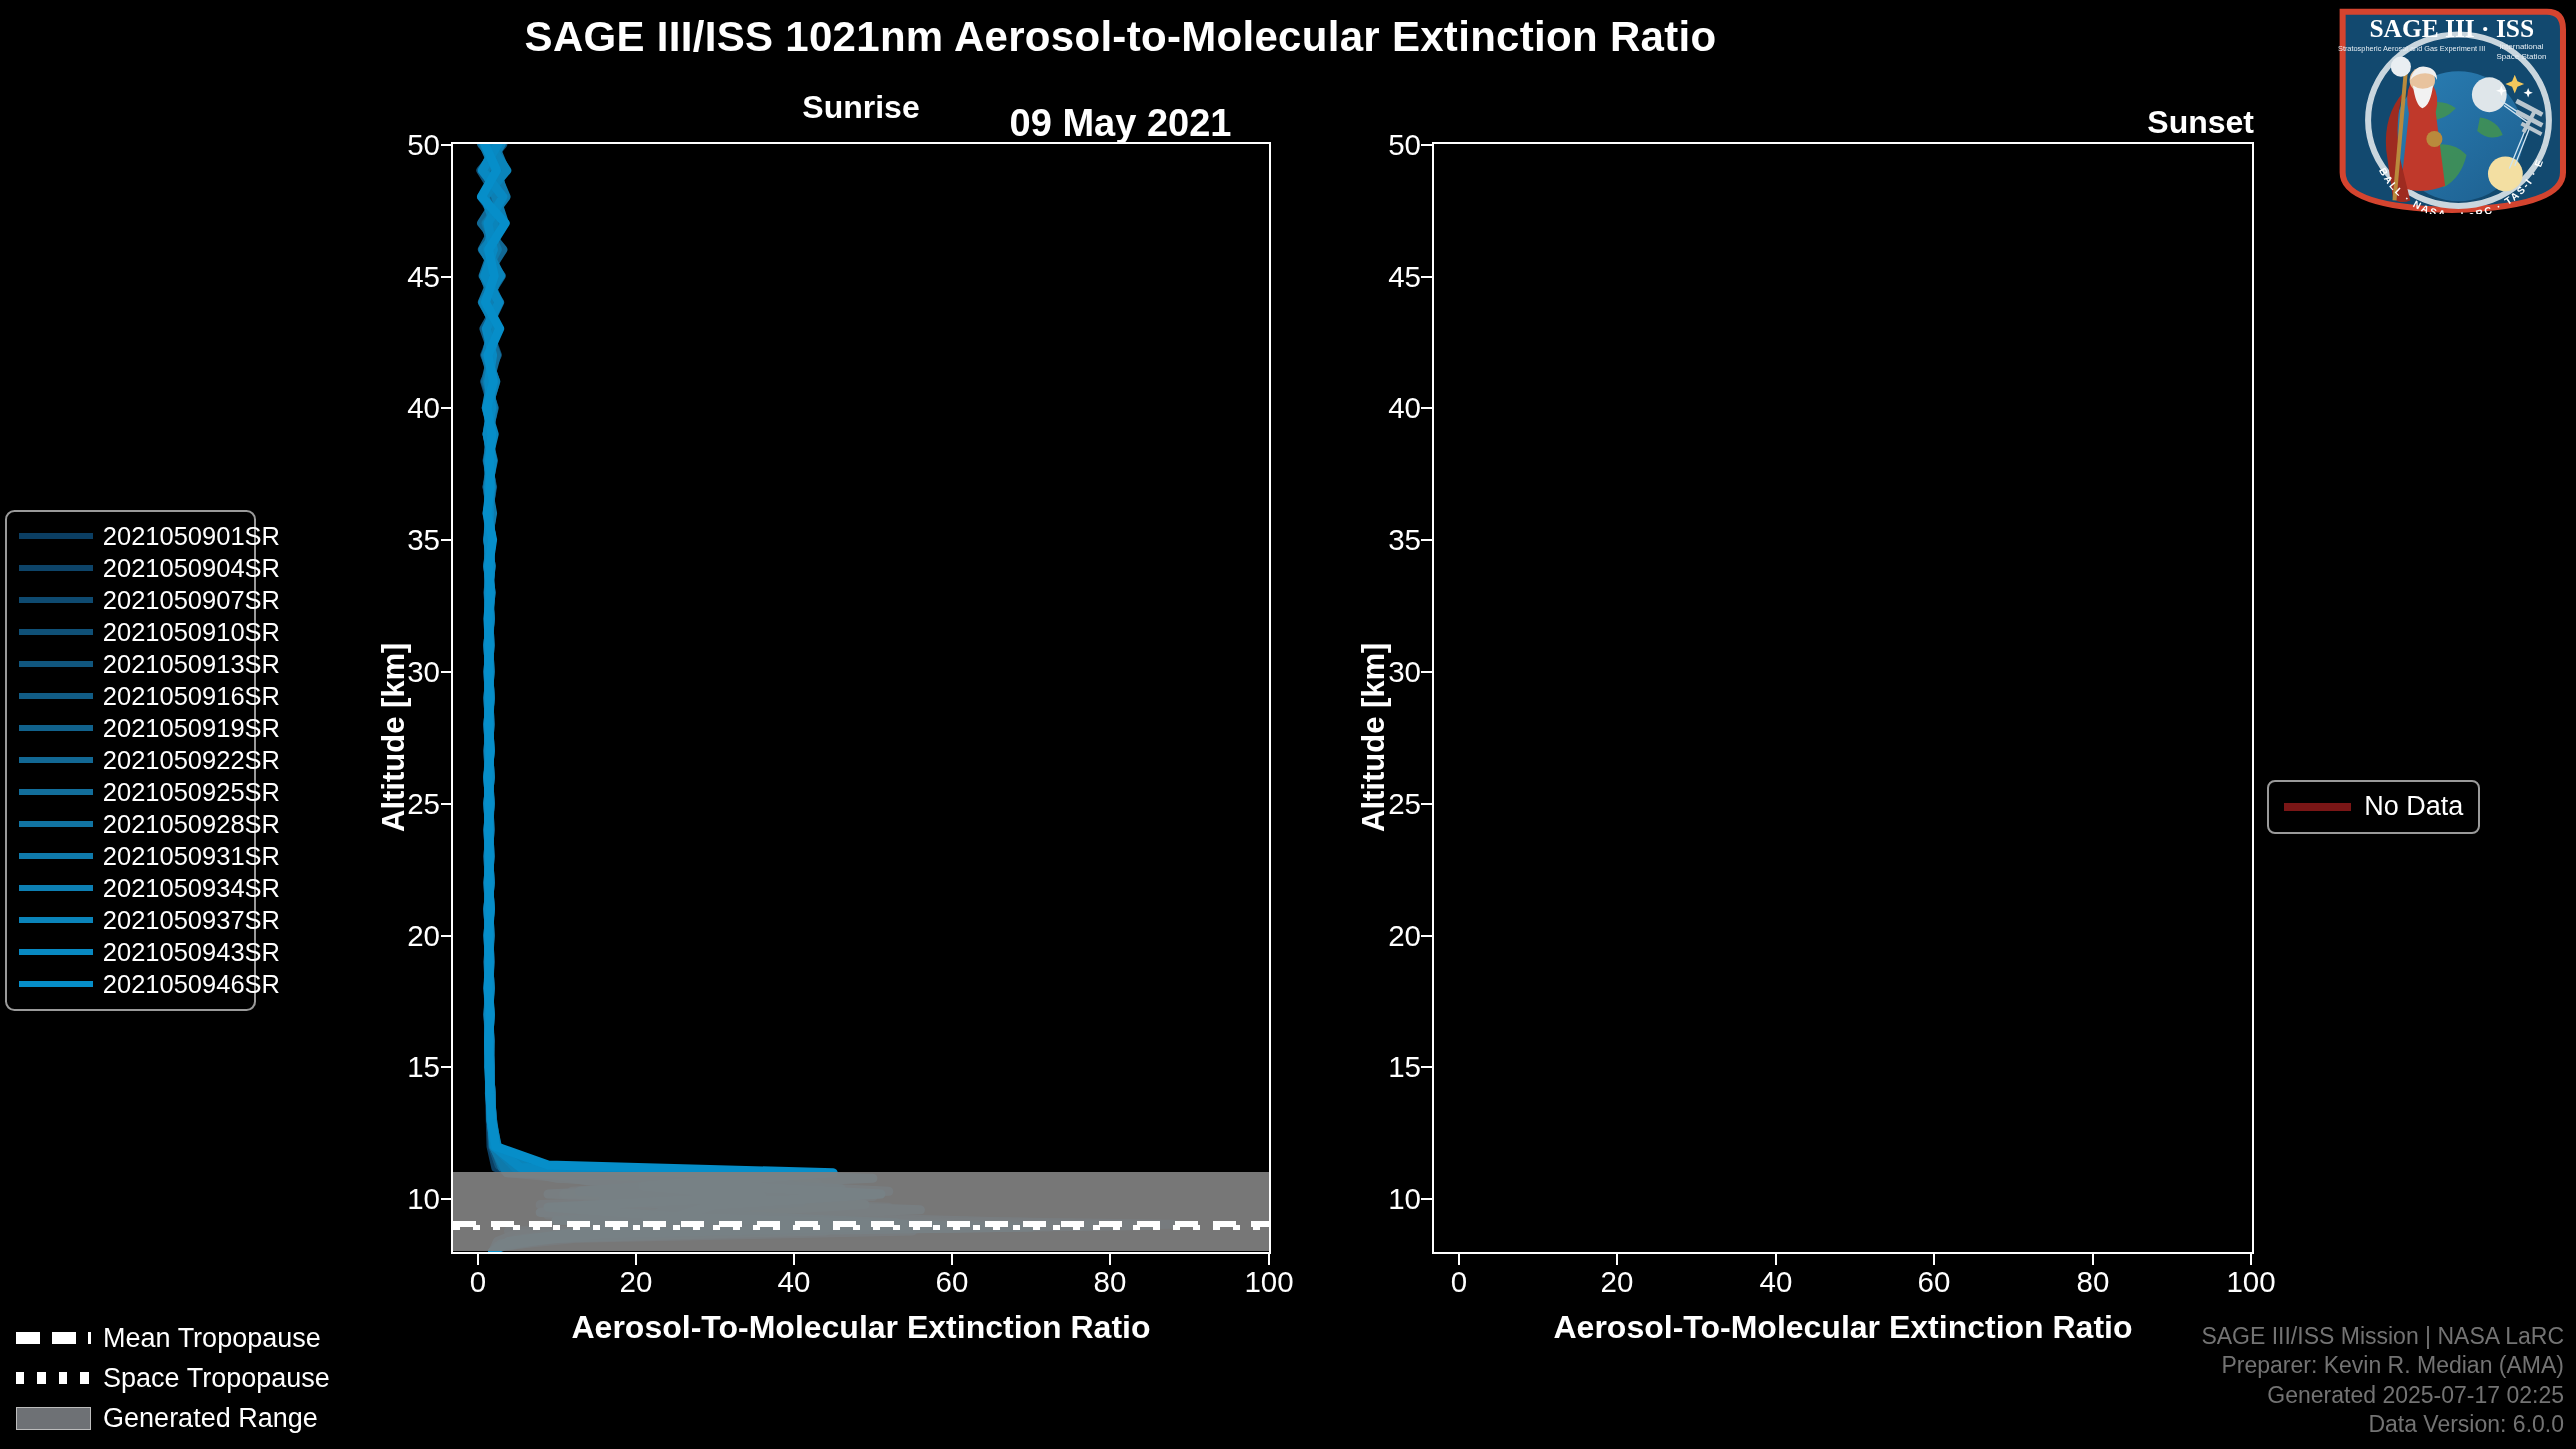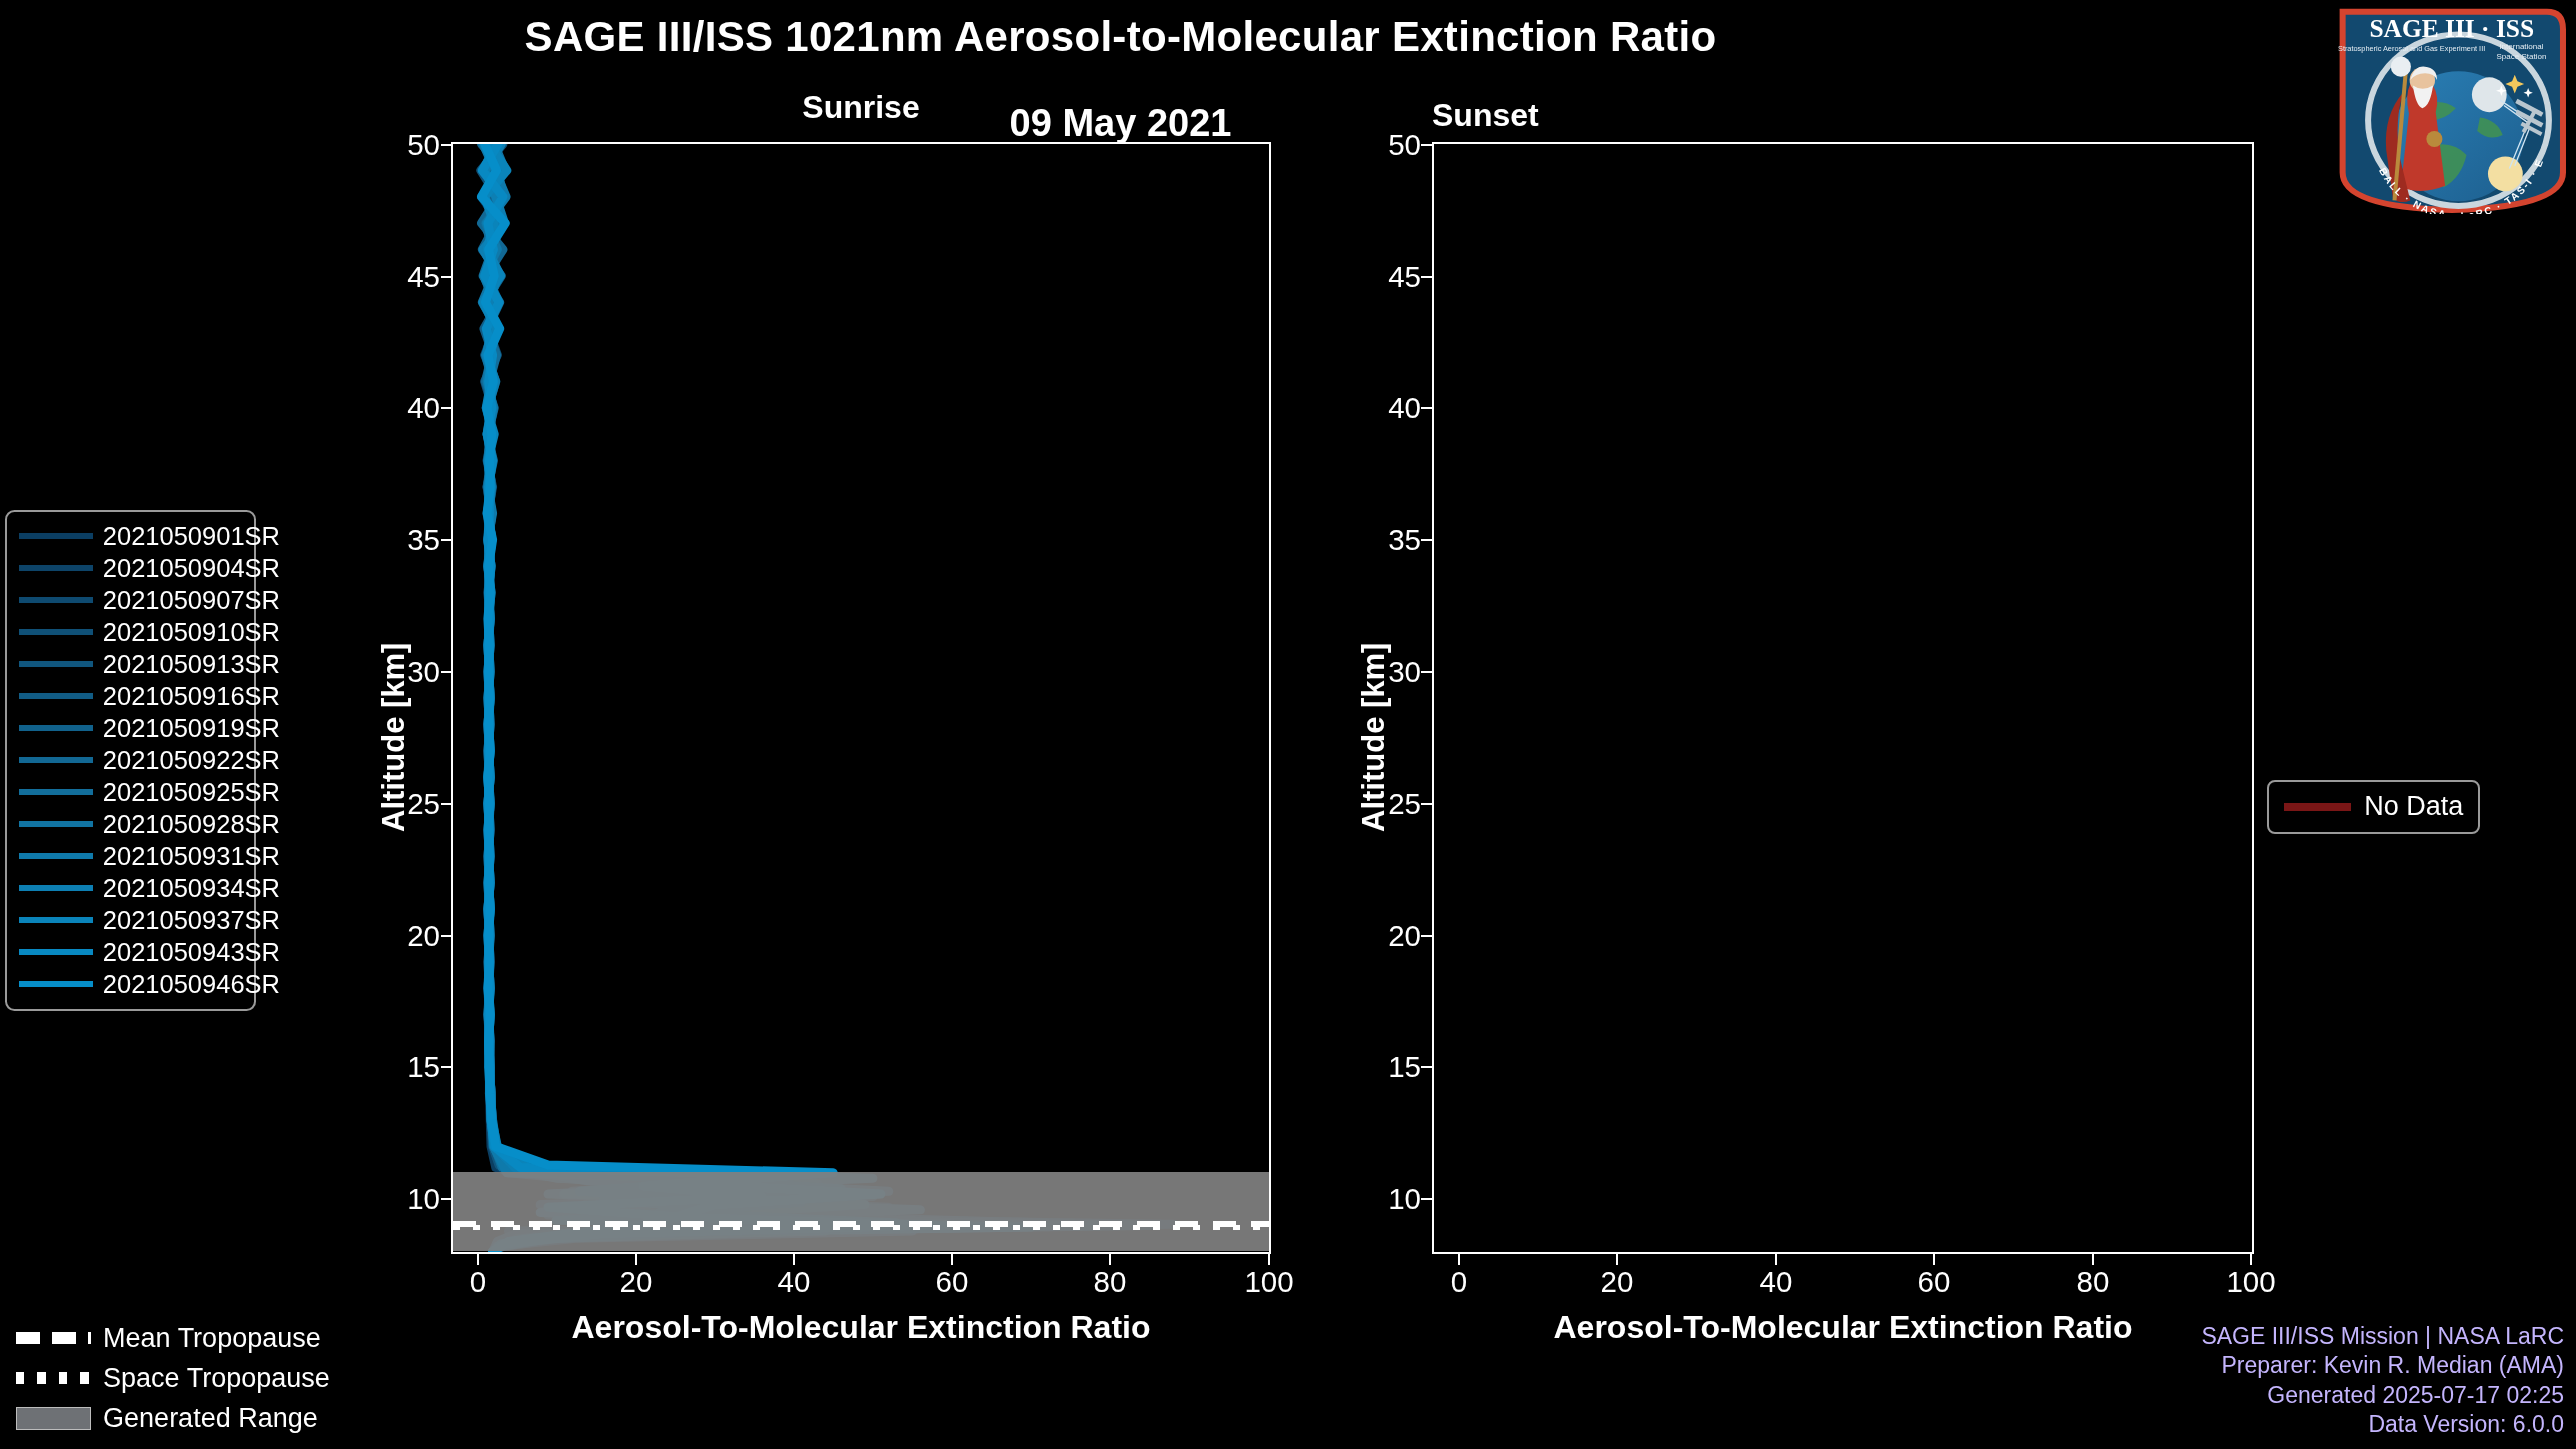--- a/index.html
+++ b/index.html
@@ -16,21 +16,21 @@
   }
   #date-title{
     left:0;top:85px;width:2241px;text-align:center;
     font-size:38px;font-weight:bold;margin-top:17px;
   }
   #sunrise-title{
     left:451px;top:89px;width:820px;text-align:center;
     font-size:32px;font-weight:bold;
   }
   #sunset-title{
-    left:1432px;top:97px;width:822px;text-align:left;
+    left:1432px;top:104px;width:822px;text-align:right;
     font-size:32px;font-weight:bold;
   }
 
   
   .panel{position:absolute;top:142px;height:1112px;box-sizing:border-box;
          border:2.7px solid #fff;background:#000;}
   #panel-sunrise{left:451px;width:820px;}
   #panel-sunset{left:1432px;width:822px;}
   .plotclip{position:absolute;inset:0;overflow:hidden;}
 
@@ -88,21 +88,21 @@
   #legend-nodata{
     position:absolute;left:2267px;top:780px;
     border:2px solid #9a9a9a;border-radius:8px;background:#000;
     padding:9.4px 14.8px;display:flex;align-items:center;
   }
   #nodata-swatch{width:67px;height:7.4px;margin-right:13.4px;flex:none;}
   #nodata-label{font-size:27px;white-space:nowrap;}
 
   
   #footer{position:absolute;right:12px;bottom:9.4px;text-align:right;
-          font-size:23px;line-height:1.28;color:#c4b5fd;}
+          font-size:23px;line-height:1.28;color:#737373;}
 
   
   #mission-patch{position:absolute;left:2279px;top:5.4px;width:288px;height:209px;}
 </style>
 </head>
 <body>
 
 <div class="abs" id="main-title">SAGE III/ISS 1021nm Aerosol-to-Molecular Extinction Ratio</div>
 <div class="abs" id="date-title">09 May 2021</div>
 <div class="abs" id="sunrise-title">Sunrise</div>

